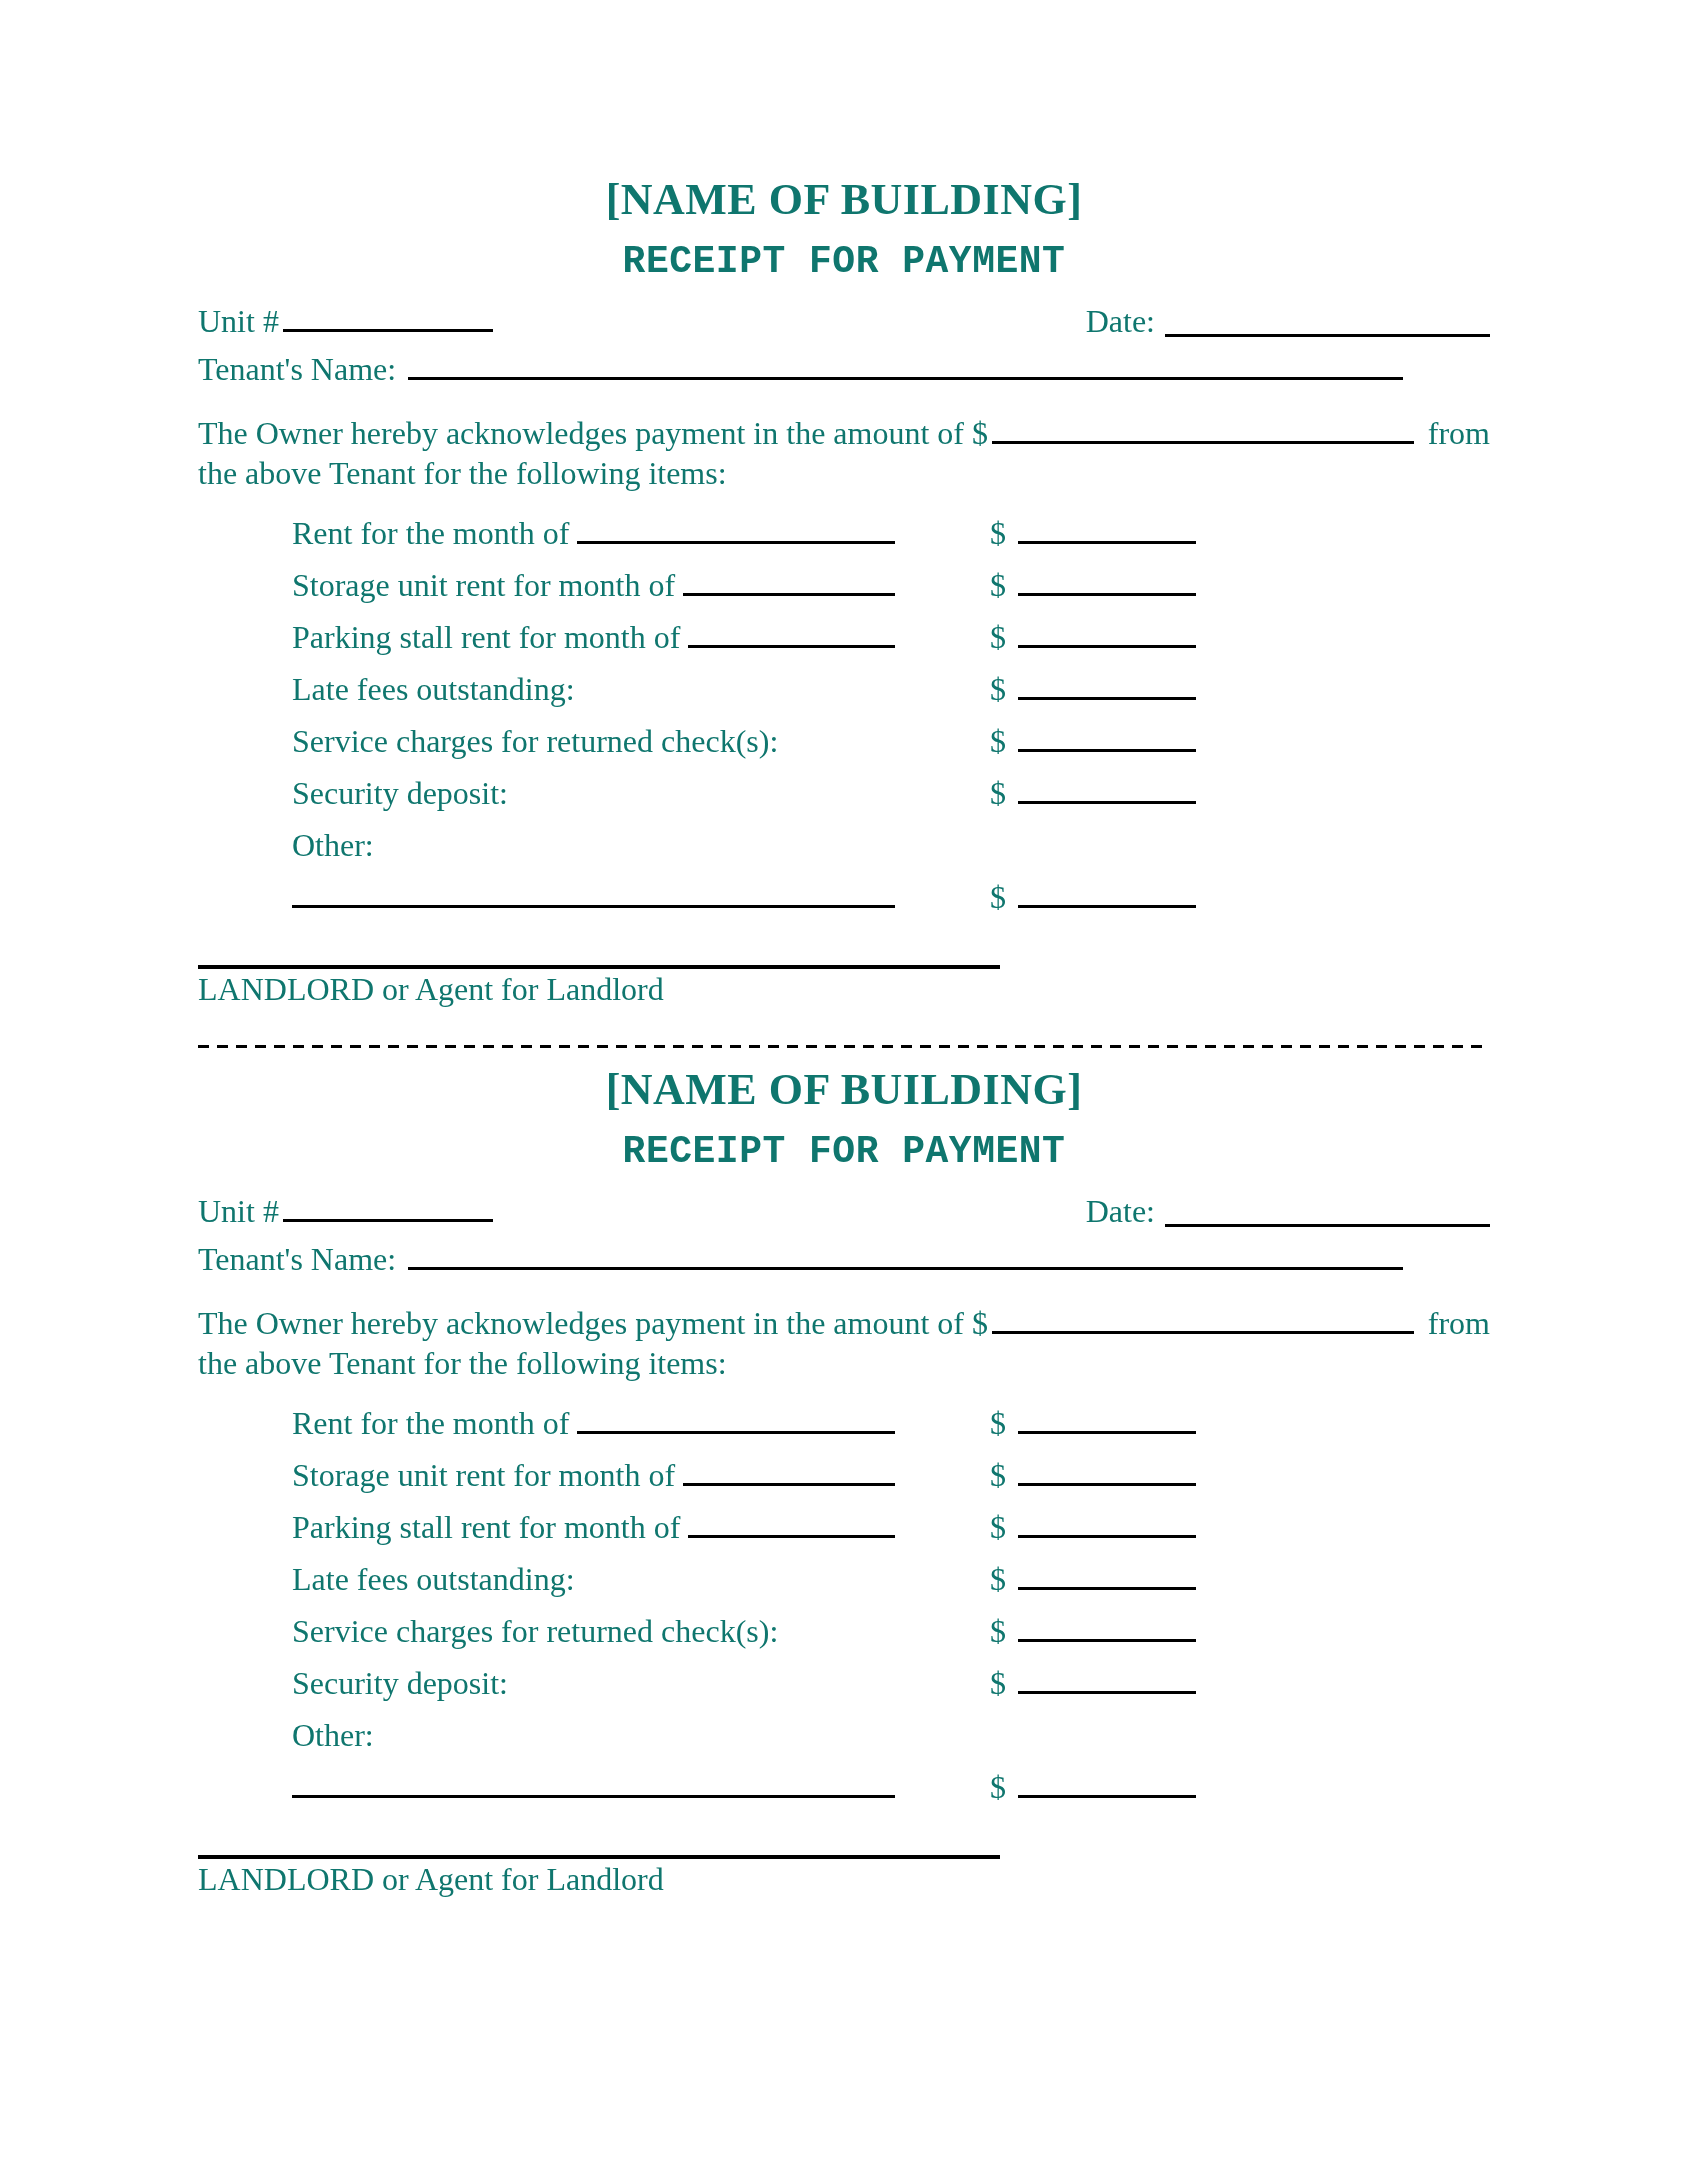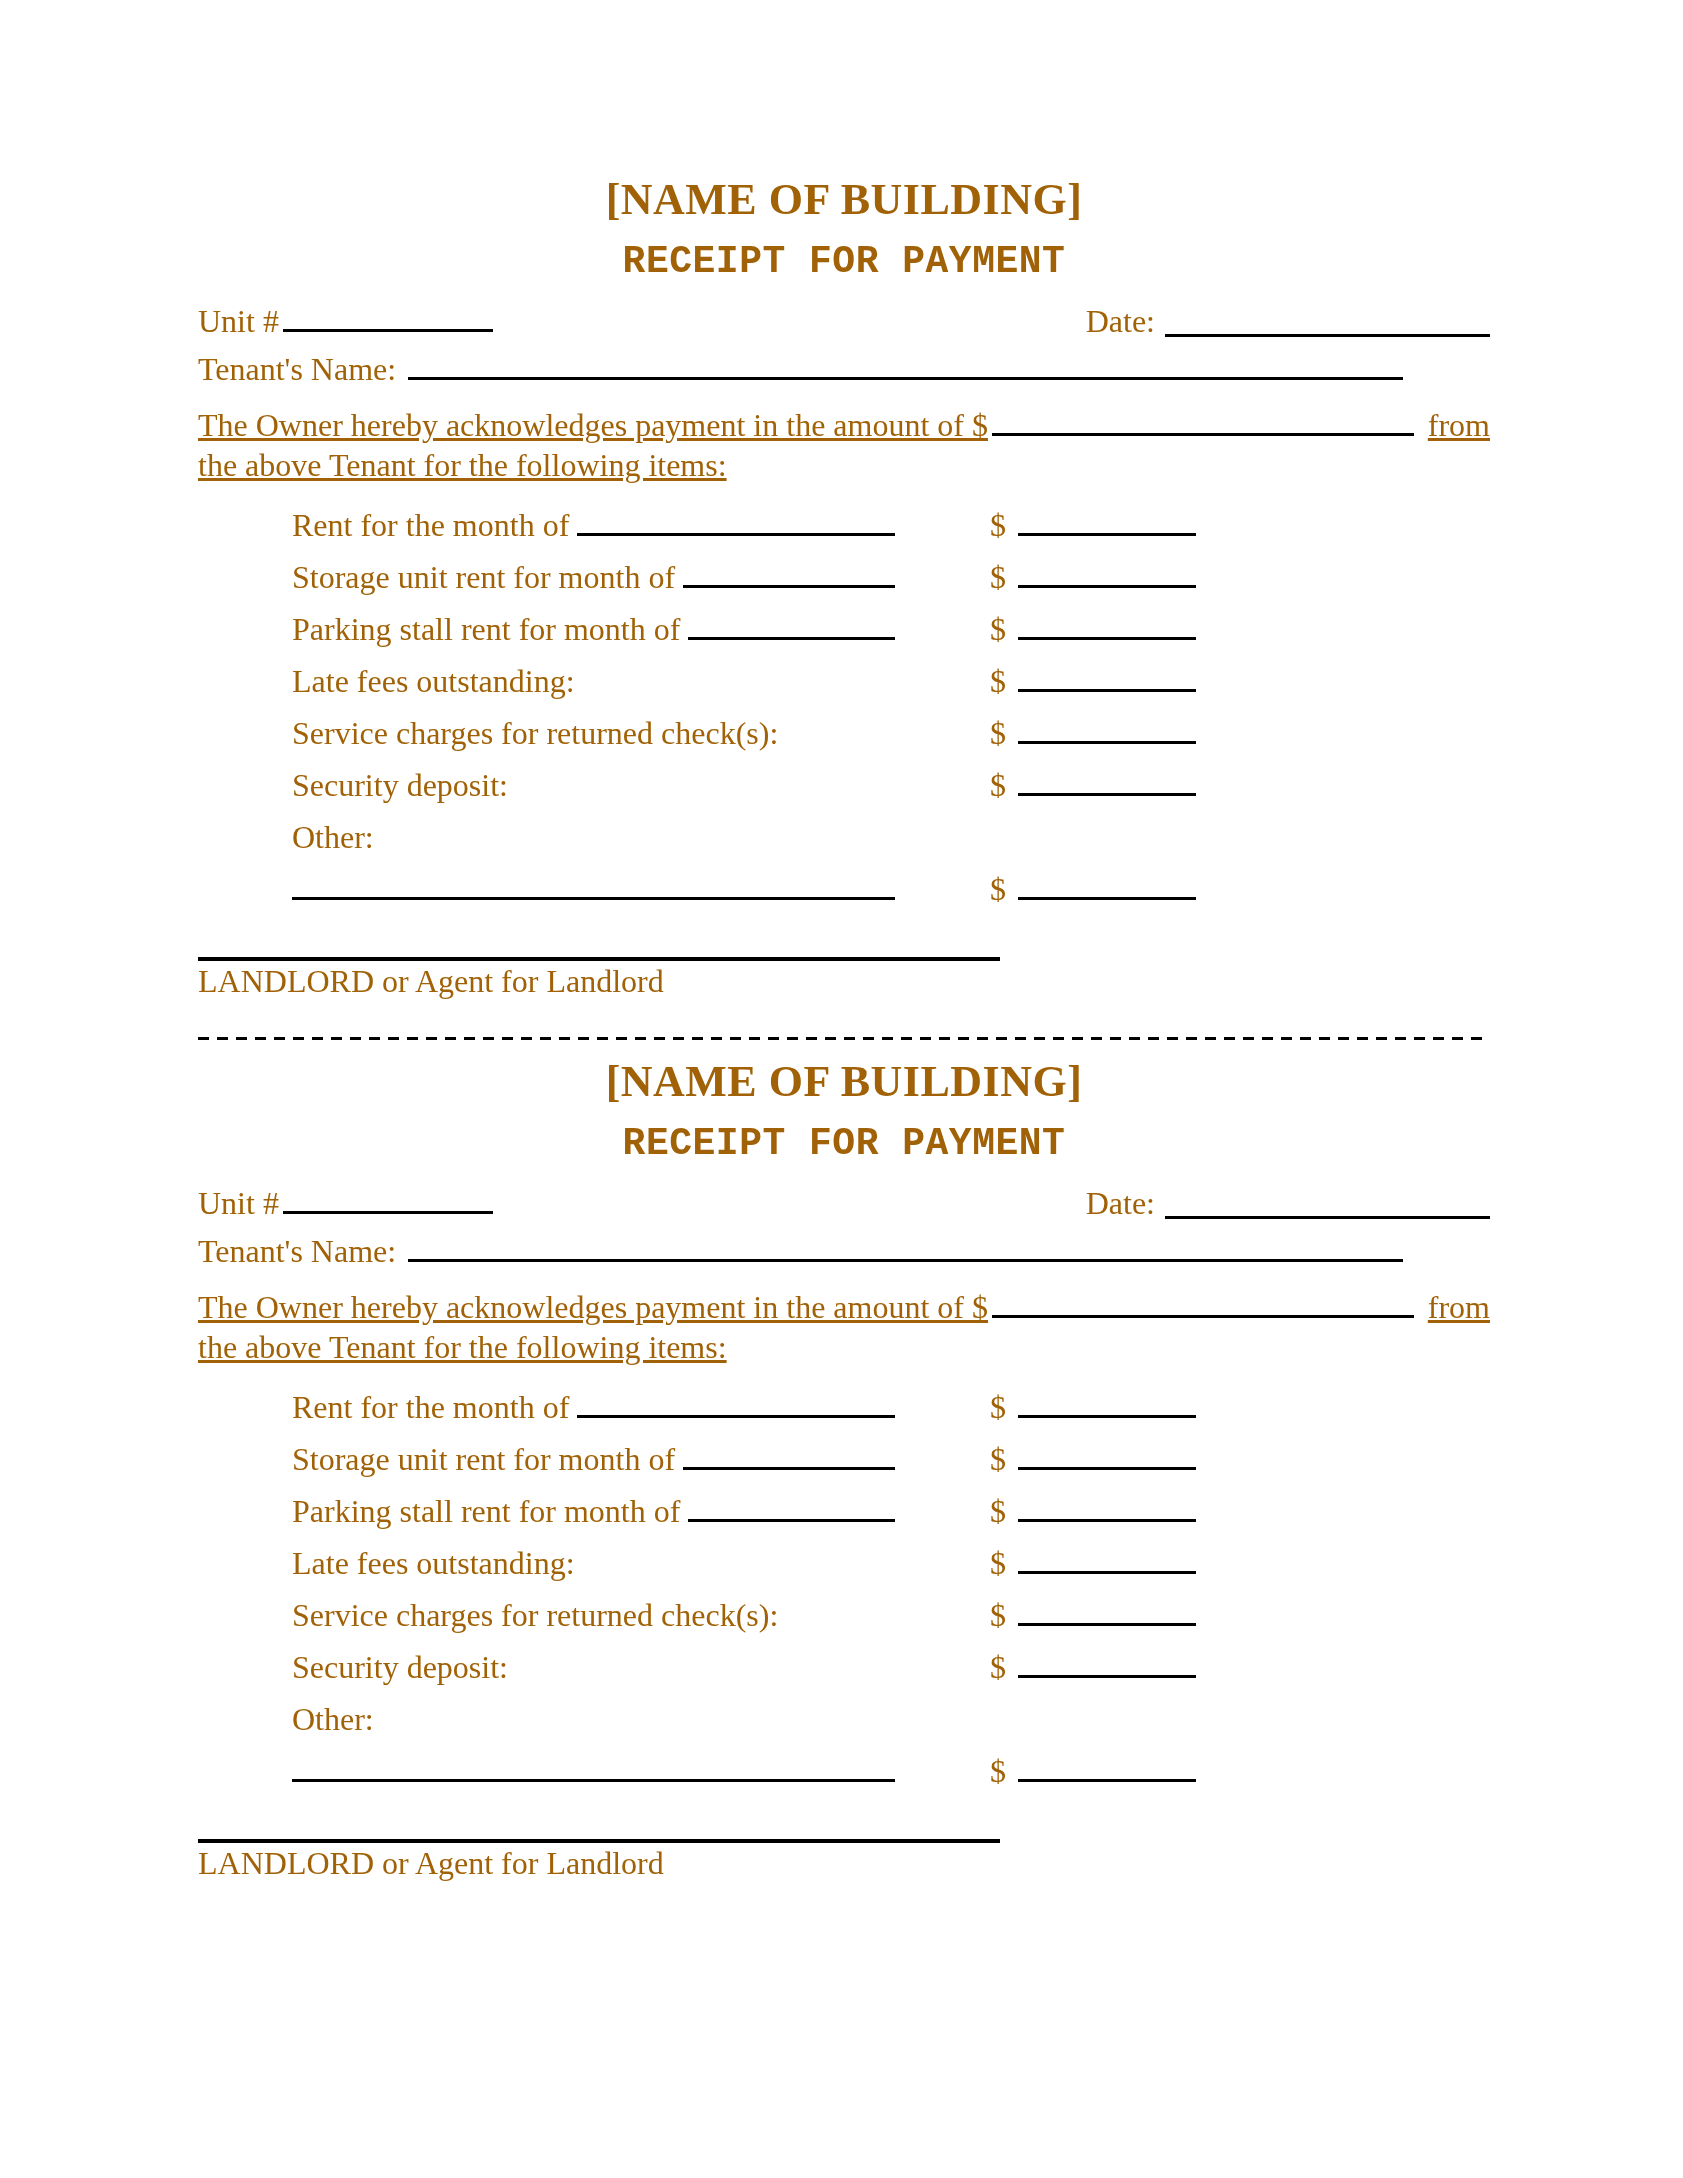--- a/index.html
+++ b/index.html
@@ -2,21 +2,21 @@
 <html><head>
 <meta charset="utf-8">
 <style>
   html,body { margin:0; padding:0; background:#ffffff; }
   .page {
     position:relative;
     width:1683px; height:2178px;
     box-sizing:border-box;
     padding:174px 193px 0 198px;
     background:#ffffff;
-    color:#a16207;
+    color:#0f766e;
     font-family:"Liberation Serif","DejaVu Serif",serif;
     font-size:32px;
     line-height:40px;
     overflow:hidden;
   }
   .title   { text-align:center; font-size:44px; font-weight:bold; line-height:51px; letter-spacing:0.5px; }
   .subtitle{ text-align:center; font-size:38px; font-weight:bold; line-height:46px; margin-top:14px; letter-spacing:0.5px;font-family:Liberation Mono, monospace; }
 
   .blank-line {
     display:inline-block;
@@ -29,21 +29,21 @@
 
   .row-unit   { margin-top:16px; }
   .unit-group { display:flex; align-items:baseline;justify-content:space-between; }
   .date-group { display:flex; align-items:center; margin-left:auto; }
   .blank-unit { width:210px; margin-left:4px; }
   .blank-date { width:325px; margin-left:10px; }
 
   .row-tenant   { margin-top:8px; padding-right:87px; }
   .blank-tenant { flex:1 1 auto; margin-left:12px; }
 
-  .para { margin-top:16px;text-decoration:underline; }
+  .para { margin-top:24px; }
   .para-line1 { display:flex; align-items:baseline; }
   .ack-prefix { white-space:nowrap; }
   .blank-amount-big { flex:1 1 auto; margin-left:4px; margin-right:14px; }
   .ack-suffix { white-space:nowrap; }
 
   .items { margin:20px 0 0 94px; }
   .item-row { display:flex; align-items:baseline; margin-bottom:12px; }
   .item-left {
     display:flex; align-items:baseline;
     width:698px; padding-right:95px; box-sizing:border-box;

